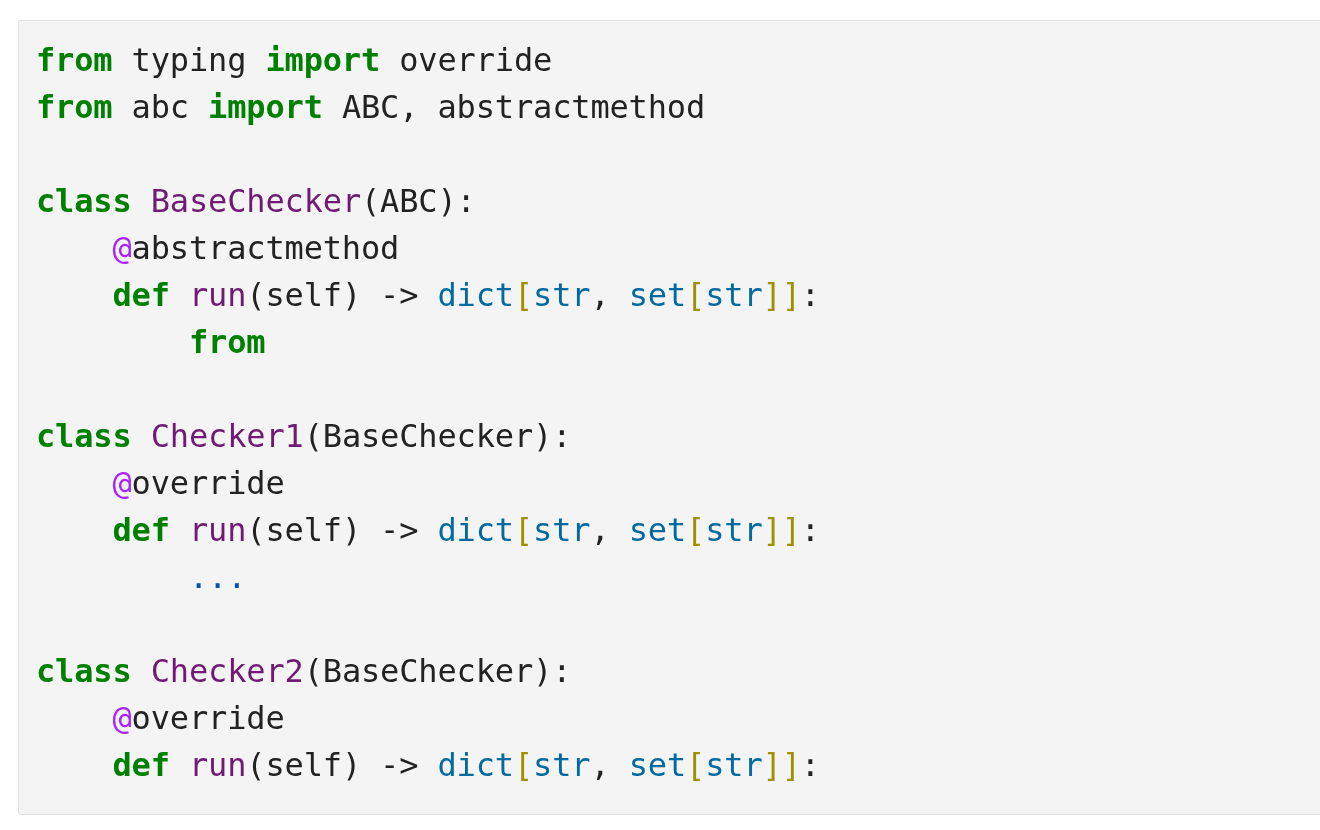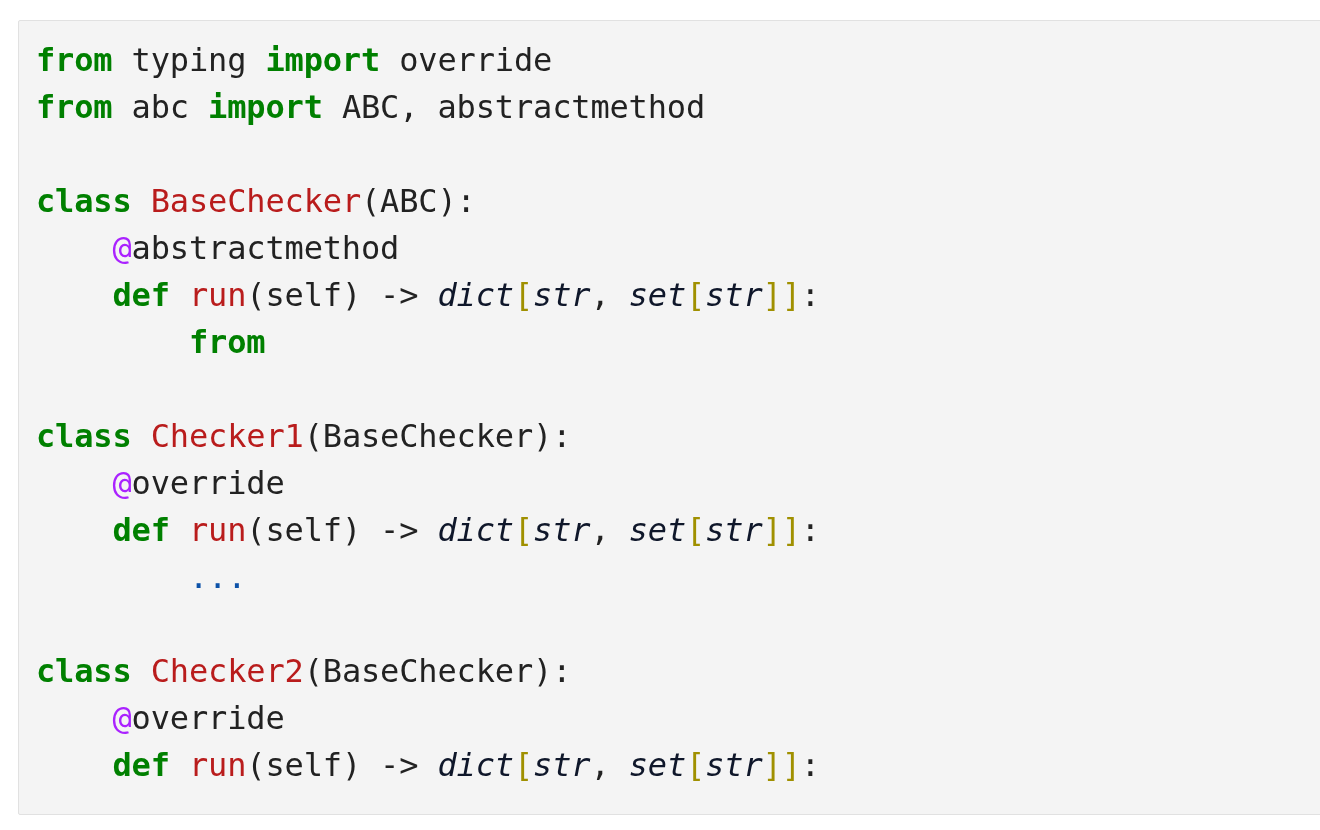--- a/index.html
+++ b/index.html
@@ -51,22 +51,22 @@
     -webkit-font-smoothing: antialiased;
   }
 
   .line {
     display: block;
     height: 47px;
   }
 
   
   .k   { color: #008000; font-weight: bold; }   
-  .nc  { color: #b91c1c; }                      
-  .nb  { color: #0f172a; font-style: italic; }                      
+  .nc  { color: #701a75; }                      
+  .nb  { color: #0369a1; }                      
   .br  { color: #a09000; }                      
   .p   { color: #222222; }                      
   .at  { color: #aa22ff; }                      
   .ell { color: #0d52a8; }                      
 </style>
 </head>
 <body>
 
 <div class="page">
   <div class="code-block">

